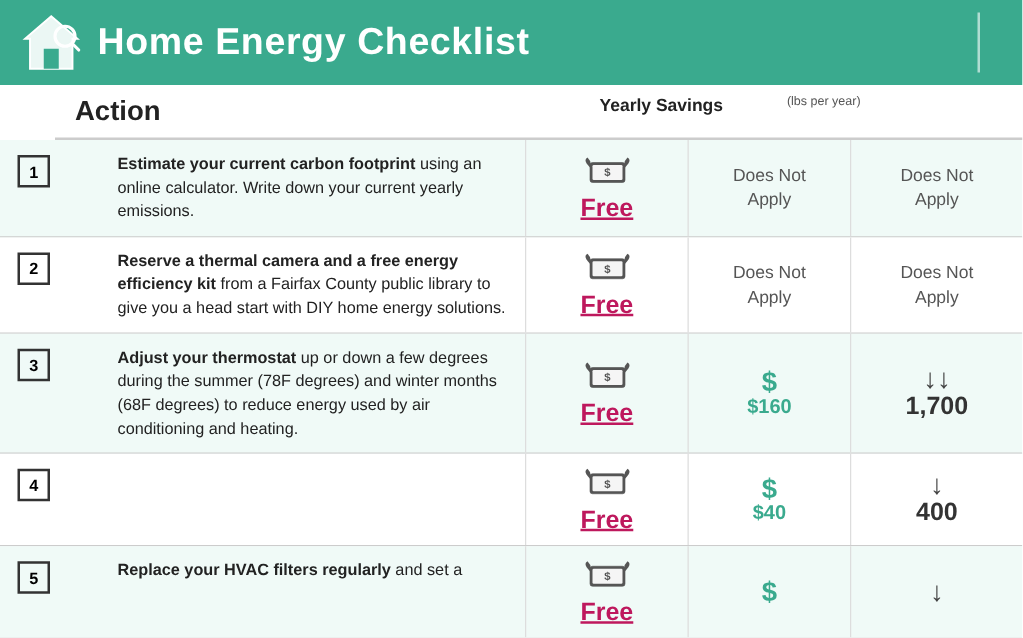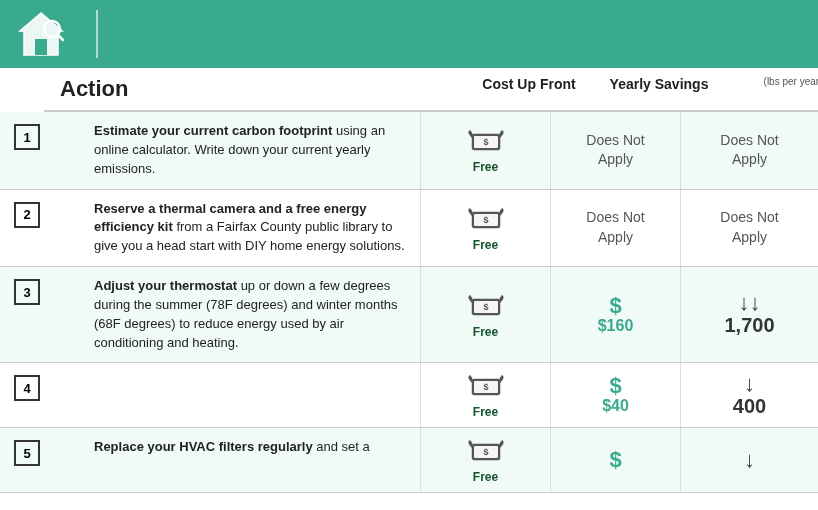--- a/index.html
+++ b/index.html
@@ -125,24 +125,25 @@
       font-size: 13px;
       color: #444;
       border-left: 1px solid #ddd;
     }
     .free-icon {
       font-size: 26px;
       line-height: 1;
       color: #555;
     }
     .free-label {
-      font-size: 12px;
-      font-weight: 700;
-      color: #14532d;
+      font-size: 20px;
+      font-weight: 700;
+      color: #be185d;
       margin-top: 2px;
+      text-decoration: underline;
     }
     .dna-text {
       font-size: 14px;
       color: #555;
       line-height: 1.4;
     }
     .savings-amount {
       font-size: 16px;
       font-weight: 700;
       color: #3aaa8e;
@@ -171,29 +172,27 @@
   <svg class="header-icon" viewBox="0 0 50 50" xmlns="http://www.w3.org/2000/svg">
 
     <polygon points="25,4 4,22 8,22 8,46 42,46 42,22 46,22" fill="white" opacity="0.9"></polygon>
     <polygon points="25,4 4,22 8,22 8,46 42,46 42,22 46,22" fill="none" stroke="white" stroke-width="1.5"></polygon>
 
     <rect x="19" y="30" width="12" height="16" fill="#3aaa8e"></rect>
 
     <circle cx="36" cy="20" r="8" fill="none" stroke="white" stroke-width="2.5"></circle>
     <line x1="42" y1="26" x2="47" y2="31" stroke="white" stroke-width="2.5" stroke-linecap="round"></line>
   </svg>
+  <span class="header-title">Home Energy Checklist</span>
   <div class="header-divider"></div>
 </div>
 
 <div class="col-headers">
   <div class="col-header col-header-action">Action</div>
   <div class="col-header">
-    <span>Cost Up Front</span>
-  </div>
-  <div class="col-header">
     <span>Yearly Savings</span>
   </div>
   <div class="col-header">
     <span class="col-header-sub">(lbs per year)</span>
   </div>
 </div>
 
 <div class="rows-container" id="rows-container">
 <div class="row">
       <div class="row-action">

